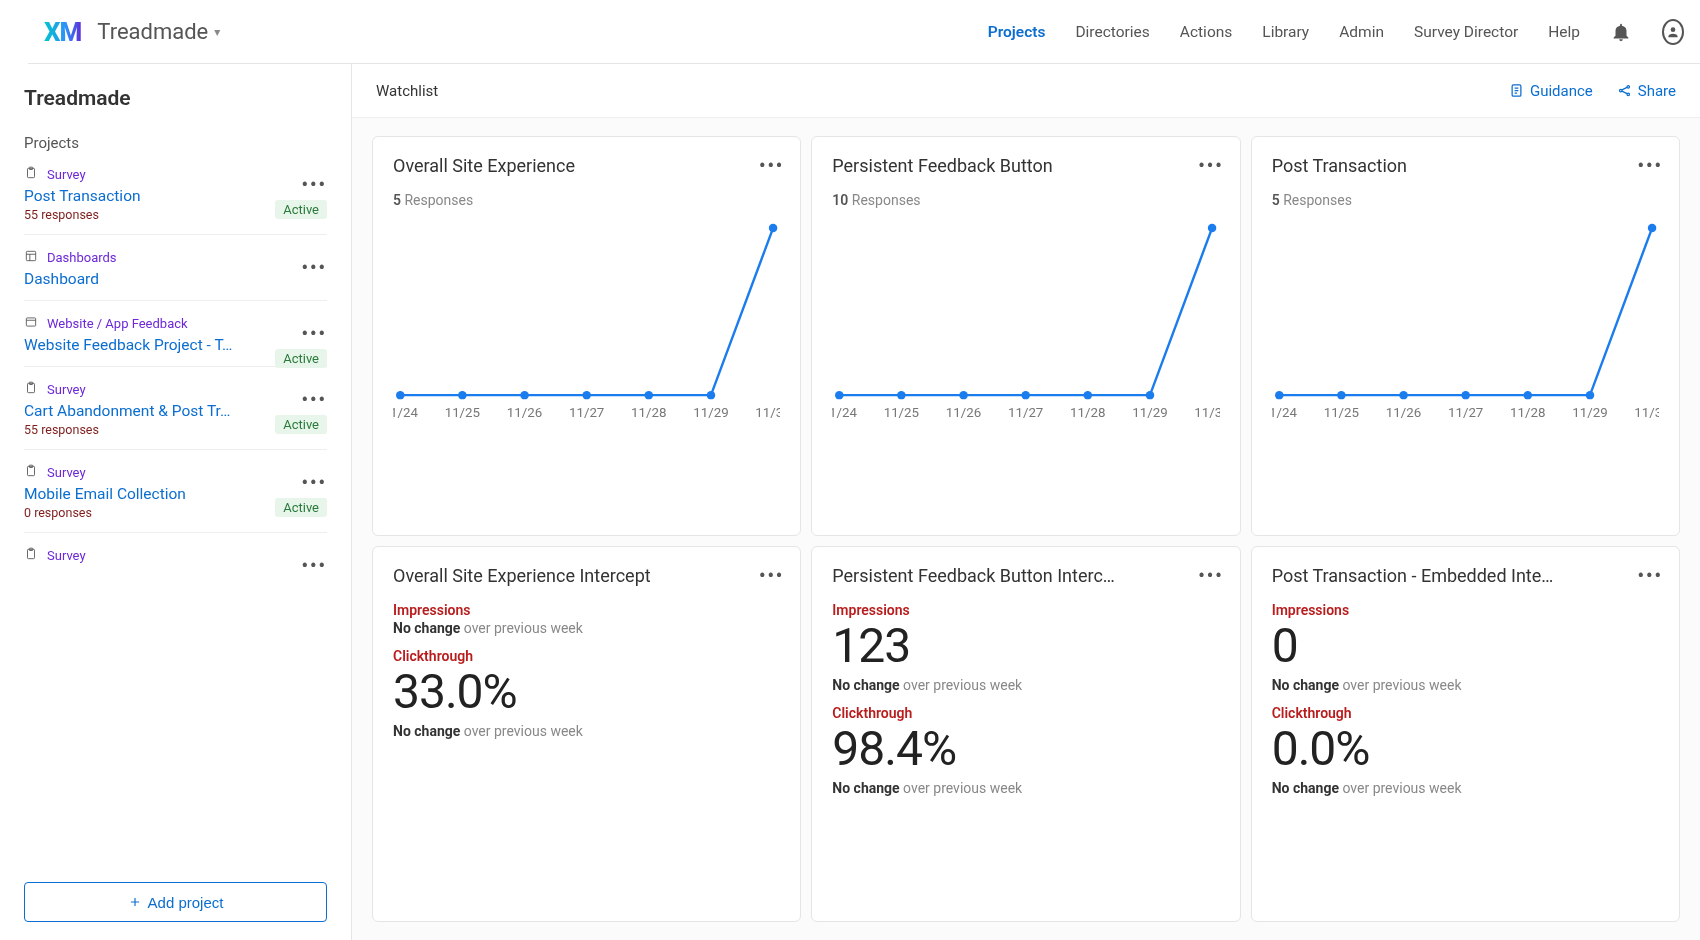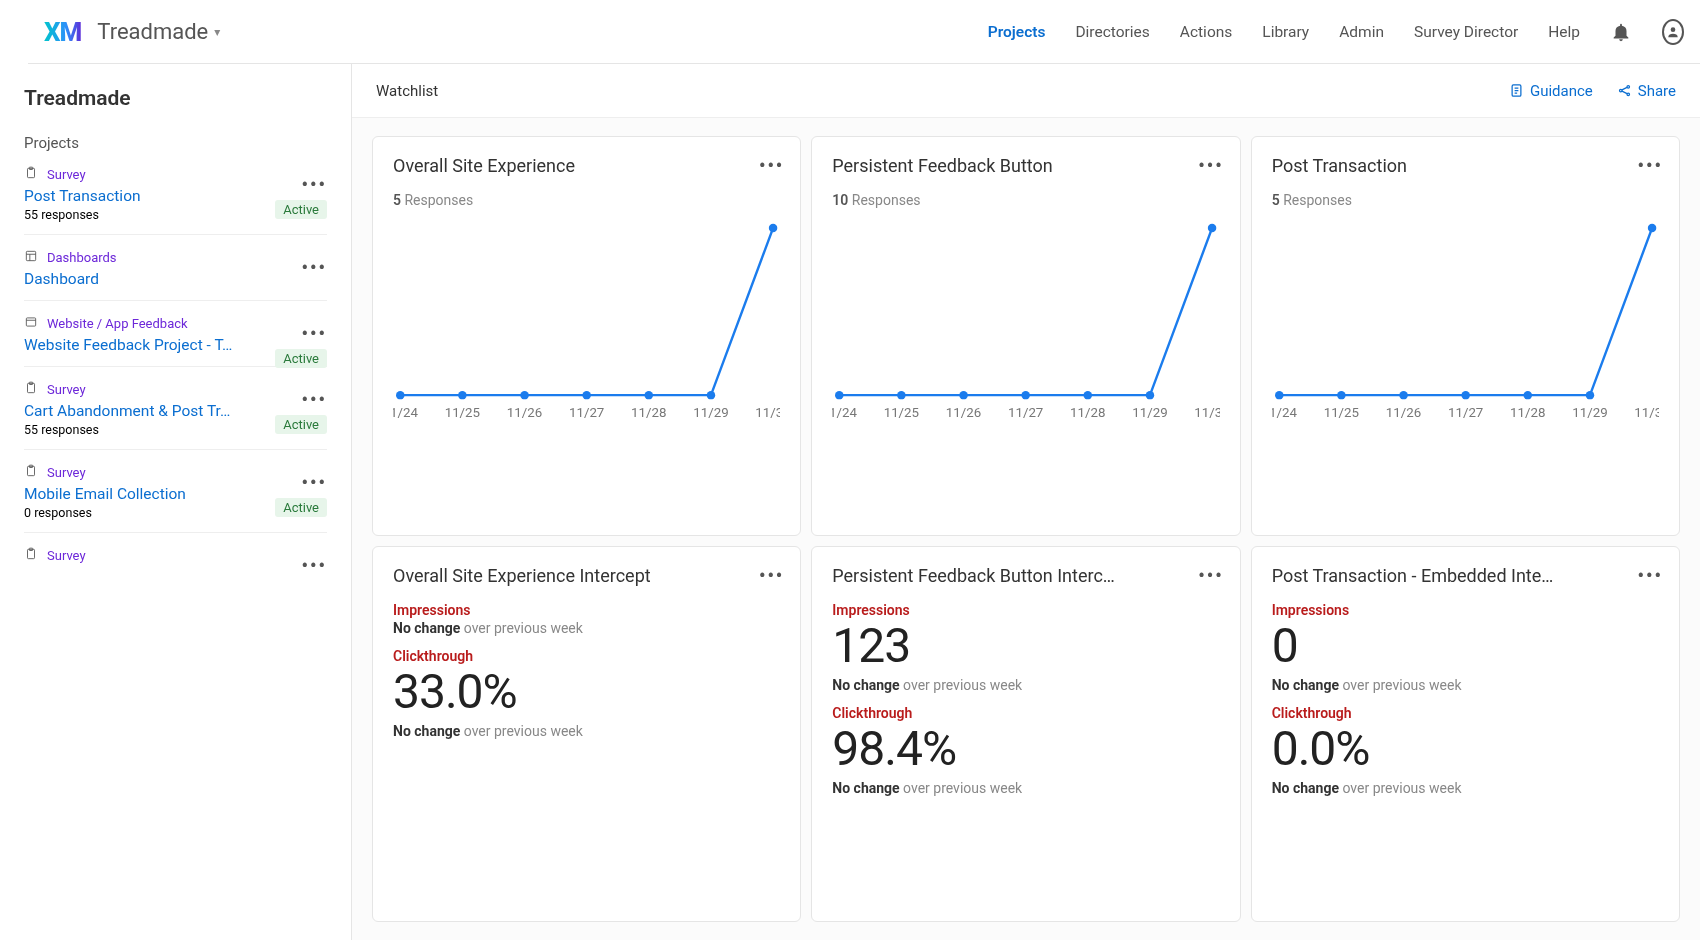--- a/index.html
+++ b/index.html
@@ -29,21 +29,21 @@
   .layout { display: flex; height: calc(100% - 64px); }
   .sidebar { width: 352px; border-right: 1px solid #e5e5e5; padding: 22px 24px 18px 24px; display:flex; flex-direction: column; overflow: hidden;}
   .sidebar h1 { font-size: 21px; font-weight: 600; margin-bottom: 24px; }
   .sidebar-subtitle { font-size: 15px; color: #555; margin-bottom: 14px; }
   .sidebar-list { flex: 1; overflow-y: auto; }
   .sidebar-list hr { border: none; border-top: 1px solid #eee; margin: 12px 0 14px 0; }
   .proj-item { position: relative; padding-right: 54px; }
   .proj-kind { display: flex; align-items: center; gap: 9px; font-size: 13px; color: #6d28d9; margin-bottom: 4px; }
   .proj-kind svg { width: 14px; height: 14px; }
   .proj-title { color: #0b6ed0; font-size: 15.5px; cursor: pointer; margin-bottom: 2px; white-space: nowrap; overflow: hidden; text-overflow: ellipsis; max-width: 230px; }
-  .proj-sub { font-size: 12.5px; color: #000000; }
+  .proj-sub { font-size: 12.5px; color: #7f1d1d; }
   .proj-dots { position: absolute; top: 8px; right: 0; cursor: pointer; color: #555; letter-spacing: 2px; font-size: 18px; font-weight: 700;}
   .proj-badge { position: absolute; right: 0; top: 34px; background: #e7f5ea; color: #2a7a3b; font-size: 13px; padding: 2px 8px; border-radius: 3px; text-align: right; }
   .add-project-btn {
     margin-top: 10px; border: 1px solid #0b6ed0; color: #0b6ed0; background: #fff;
     border-radius: 4px; height: 40px; display:flex; align-items:center; justify-content:center;
     gap: 6px; font-size: 15px; cursor: pointer;
   }
 
   .main { flex: 1; background: #fbfbfb; display:flex; flex-direction: column; overflow: hidden;}
   .main-header { height: 54px; background: #fff; border-bottom: 1px solid #eee; display:flex; align-items:center; justify-content: space-between; padding: 0 24px; }
@@ -186,20 +186,26 @@
                 <rect x="9" y="2" width="6" height="4" rx="1"></rect>
               </svg></span>
       <span>Survey</span>
     </div>
 
     <span class="proj-dots">•••</span>
 
   </div>
       </div>
 
+    <button class="add-project-btn">
+      <svg width="14" height="14" viewBox="0 0 24 24" stroke="#0b6ed0" stroke-width="2" fill="none">
+          <path d="M12 5v14M5 12h14"></path>
+        </svg>
+      <span>Add project</span>
+    </button>
   </aside>
 
   <main class="main">
     <div class="main-header">
       <div class="main-title">Watchlist</div>
       <div class="main-actions">
         <span class="main-action">
           <svg viewBox="0 0 24 24" fill="none" stroke="currentColor" stroke-width="2">
               <rect x="5" y="3" width="14" height="18" rx="2"></rect>
               <path d="M9 8h6M9 12h6M9 16h4"></path>

